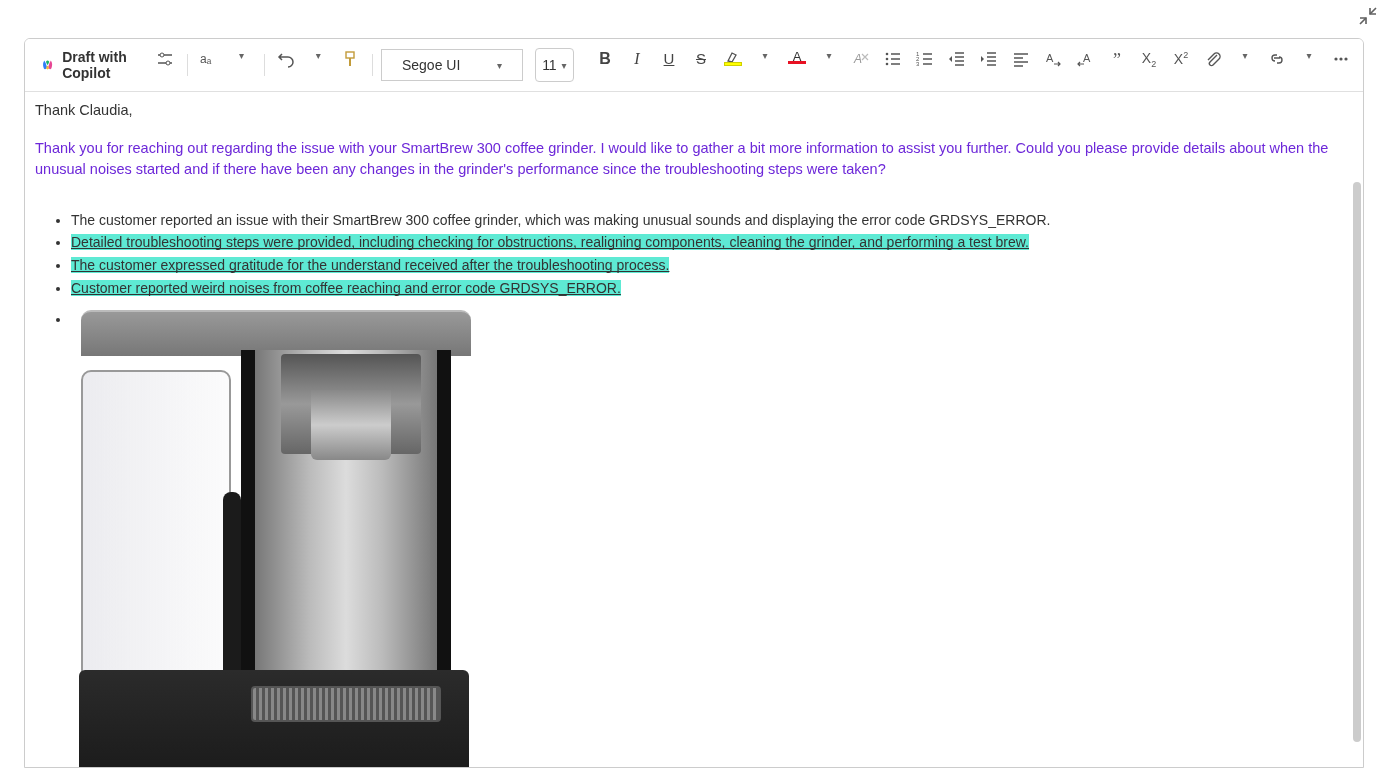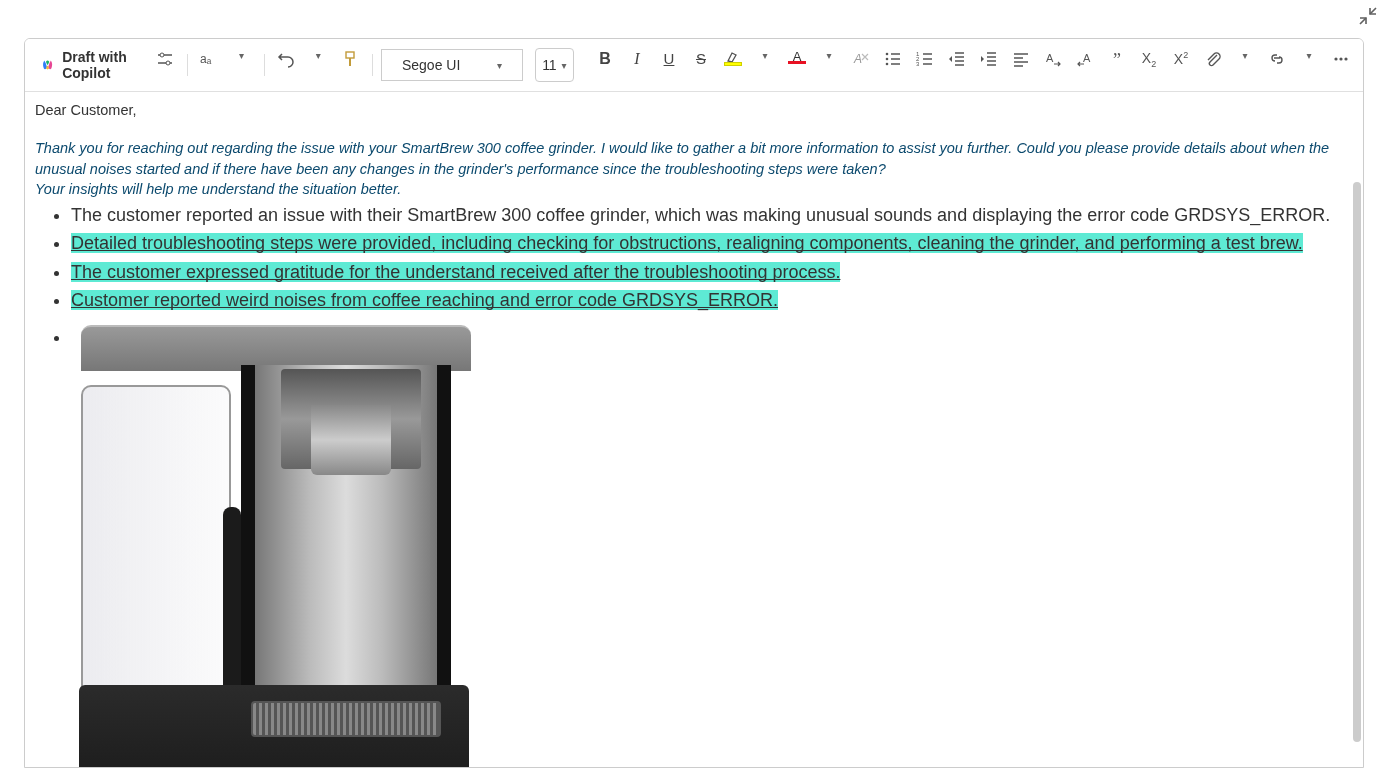--- a/index.html
+++ b/index.html
@@ -107,28 +107,28 @@
     overflow-y: auto;
     position: relative;
   }
   .content {
     padding: 8px 10px 20px 10px;
     font-size: 14.5px;
     line-height: 1.4;
     color: #333;
   }
   .greeting { margin-bottom: 18px; }
-  .intro { font-style: italic; margin-bottom: 4px; color: #0c4a6e; }
+  .intro { margin-bottom: 32px; color: #6d28d9; }
   ul.bullets {
     list-style: disc;
     margin-left: 36px;
   }
   ul.bullets li {
     margin-bottom: 3px;
-    font-size: 18px;
+    font-size: 14px;
   }
   .hl {
     background: #5eead4;
     text-decoration: underline;
     text-decoration-skip-ink: none;
   }
   .product-img {
     width: 408px;
     height: 470px;
     margin-top: 12px;
@@ -408,24 +408,23 @@
       <svg width="18" height="18" viewBox="0 0 18 18">
           <circle cx="4" cy="9" r="1.6" fill="#555"></circle>
           <circle cx="9" cy="9" r="1.6" fill="#555"></circle>
           <circle cx="14" cy="9" r="1.6" fill="#555"></circle>
         </svg>
     </div>
   </div>
 
   <div class="content-scroll">
     <div class="content">
-      <div class="greeting">Dear Customer,</div>
+      <div class="greeting">Thank Claudia,</div>
       <div class="intro">
         <span>Thank you for reaching out regarding the issue with your SmartBrew 300 coffee grinder. I would like to gather a bit more information to assist you further. Could you please provide details about when the unusual noises started and if there have been any changes in the grinder's performance since the troubleshooting steps were taken?</span><br>
-        <span>Your insights will help me understand the situation better.</span>
       </div>
       <ul class="bullets">
         <li><span>The customer reported an issue with their SmartBrew 300 coffee grinder, which was making unusual sounds and displaying the error code GRDSYS_ERROR.</span></li>
         <li><span class="hl">Detailed troubleshooting steps were provided, including checking for obstructions, realigning components, cleaning the grinder, and performing a test brew.</span></li>
         <li><span class="hl">The customer expressed gratitude for the understand received after the troubleshooting process.</span></li>
         <li><span class="hl">Customer reported weird noises from coffee reaching and error code GRDSYS_ERROR.</span></li>
         <li>
           <div class="product-img" title="SmartBrew coffee maker product image">
             <div class="cm-top"></div>
             <div class="cm-reservoir"></div>

